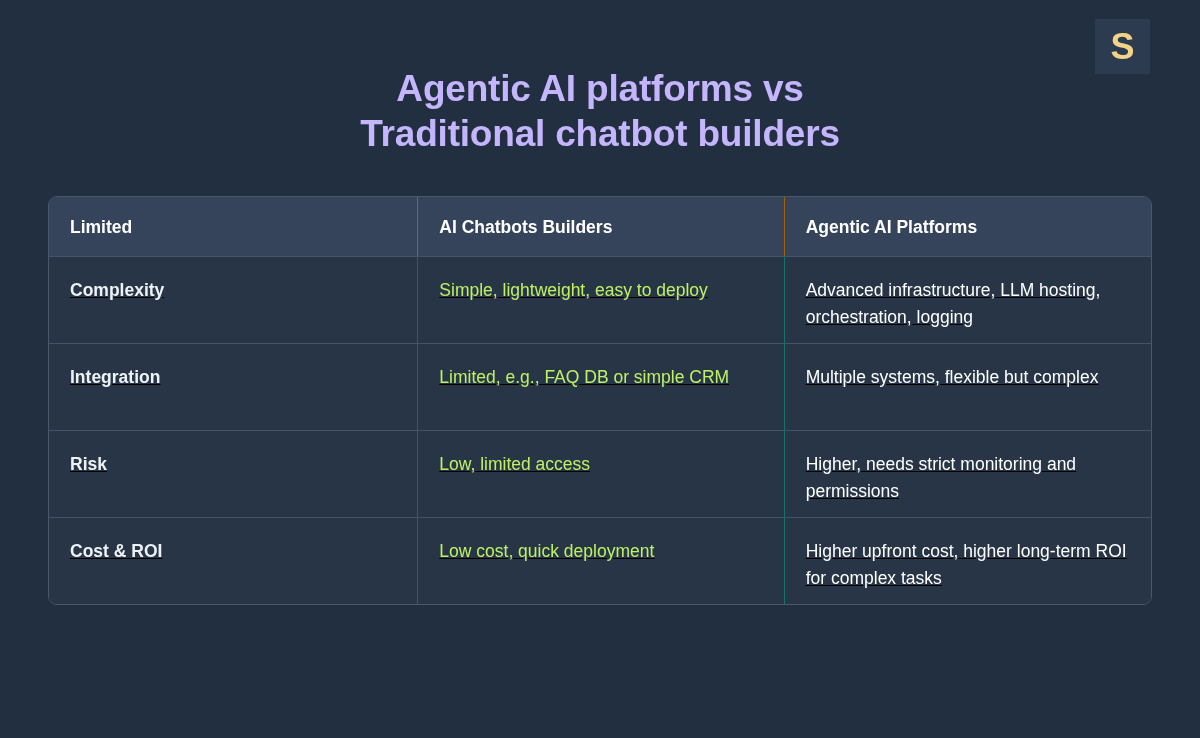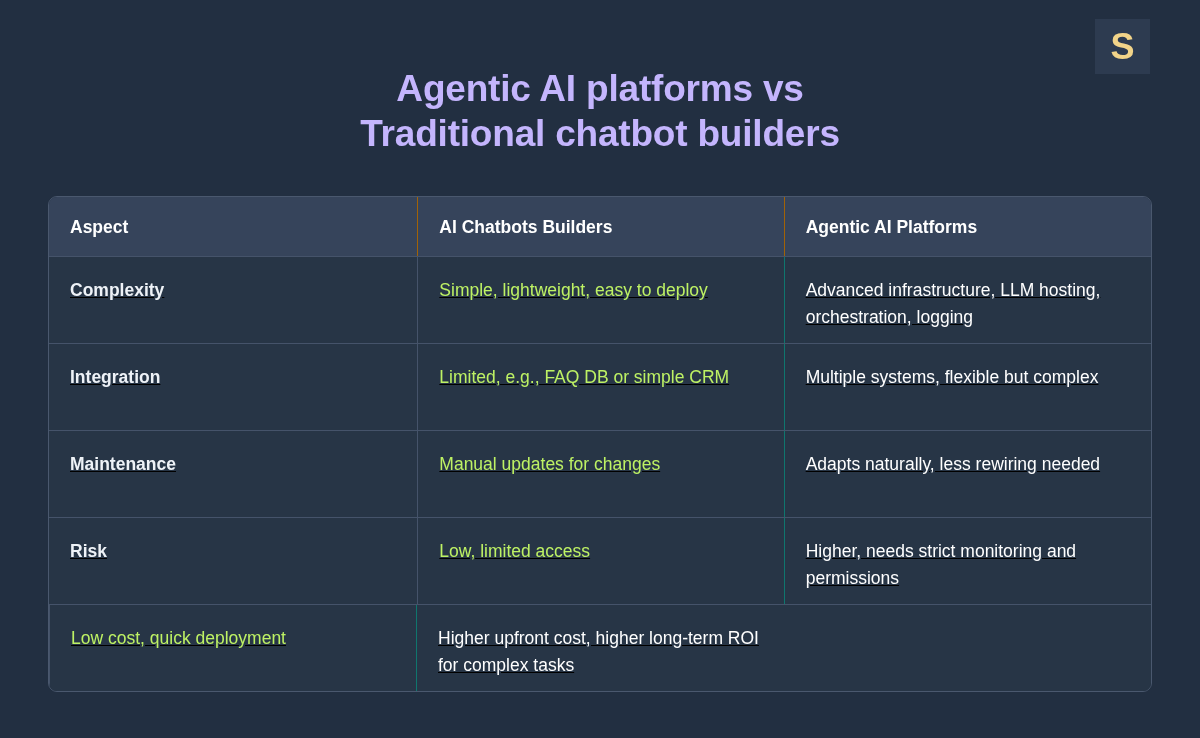--- a/index.html
+++ b/index.html
@@ -123,47 +123,43 @@
 </div>
 
 <div id="page-title">
   <span class="title-line">Agentic AI platforms vs</span>
   <span class="title-line">Traditional chatbot builders</span>
 </div>
 
 <div id="comparison-table">
 
   <div class="trow header-row">
-    <div class="tcell col-0">Aspect</div>
+    <div class="tcell col-0">Limited</div>
     <div class="tcell col-1">AI Chatbots Builders</div>
     <div class="tcell col-2">Agentic AI Platforms</div>
   </div>
 
   <div class="trow body-row">
     <div class="tcell col-0">Complexity</div>
     <div class="tcell col-1">Simple, lightweight, easy to deploy</div>
     <div class="tcell col-2">Advanced infrastructure, LLM hosting, orchestration, logging</div>
   </div>
 
   <div class="trow body-row">
     <div class="tcell col-0">Integration</div>
     <div class="tcell col-1">Limited, e.g., FAQ DB or simple CRM</div>
     <div class="tcell col-2">Multiple systems, flexible but complex</div>
   </div>
 
-  <div class="trow body-row">
-    <div class="tcell col-0">Maintenance</div>
-    <div class="tcell col-1">Manual updates for changes</div>
-    <div class="tcell col-2">Adapts naturally, less rewiring needed</div>
-  </div>
 
   <div class="trow body-row">
     <div class="tcell col-0">Risk</div>
     <div class="tcell col-1">Low, limited access</div>
     <div class="tcell col-2">Higher, needs strict monitoring and permissions</div>
   </div>
 
   <div class="trow body-row">
+    <div class="tcell col-0">Cost &amp; ROI</div>
     <div class="tcell col-1">Low cost, quick deployment</div>
     <div class="tcell col-2">Higher upfront cost, higher long-term ROI for complex tasks</div>
   </div>
 
 </div>
 
 </body></html>

